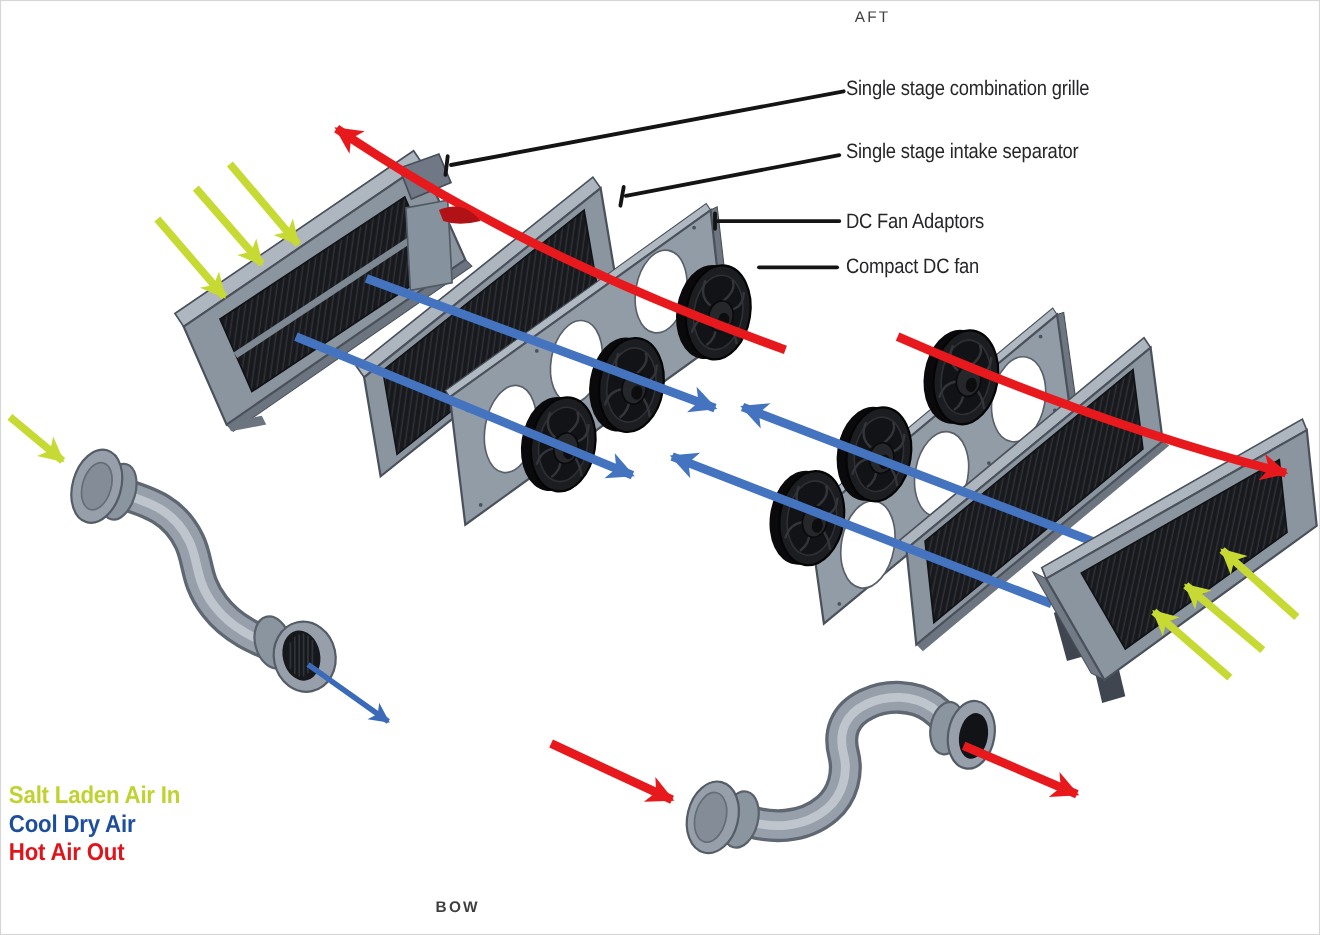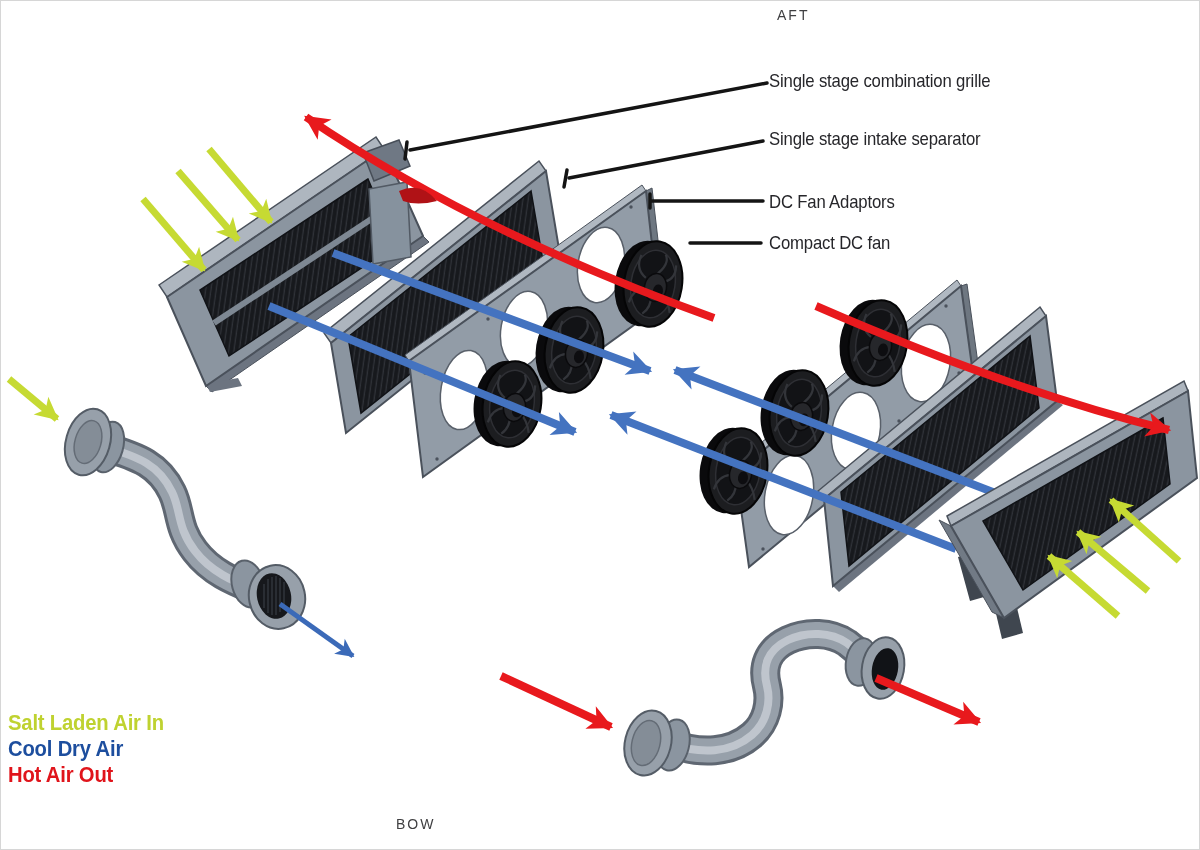--- a/index.html
+++ b/index.html
@@ -223,21 +223,21 @@
     <line x1="406" y1="141" x2="404" y2="158"></line>
     <line x1="762" y1="140" x2="568" y2="177"></line>
     <line x1="566" y1="169" x2="563" y2="186"></line>
     <line x1="762" y1="200" x2="650" y2="200"></line>
     <line x1="649" y1="193" x2="649" y2="207"></line>
     <line x1="760" y1="242" x2="689" y2="242"></line>
   </g>
 </svg>
 
 <div class="txt orient" style="left:776px;top:6px;">AFT</div>
-<div class="txt orient" style="left:395px;top:815px;">BOW</div>
+<div class="txt orient" style="left:395px;top:815px;font-weight:bold;">BOW</div>
 
 <div class="txt callout-label" style="left:768px;top:69px;">Single stage combination grille</div>
 <div class="txt callout-label" style="left:768px;top:127px;">Single stage intake separator</div>
 <div class="txt callout-label" style="left:768px;top:190px;">DC Fan Adaptors</div>
 <div class="txt callout-label" style="left:768px;top:231px;">Compact DC fan</div>
 
 <div>
   <div class="txt legend-item legend-salt" style="left:7px;top:709px;">Salt Laden Air In</div>
   <div class="txt legend-item legend-cool" style="left:7px;top:735px;">Cool Dry Air</div>
   <div class="txt legend-item legend-hot" style="left:7px;top:761px;">Hot Air Out</div>

